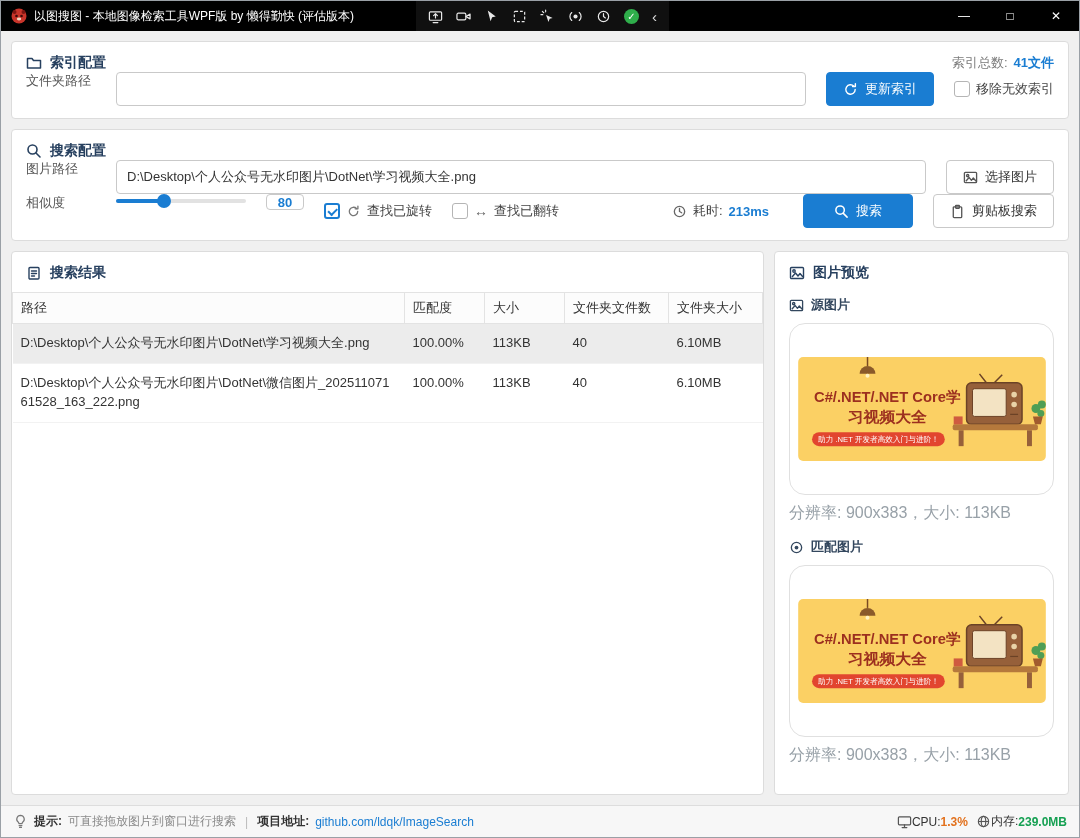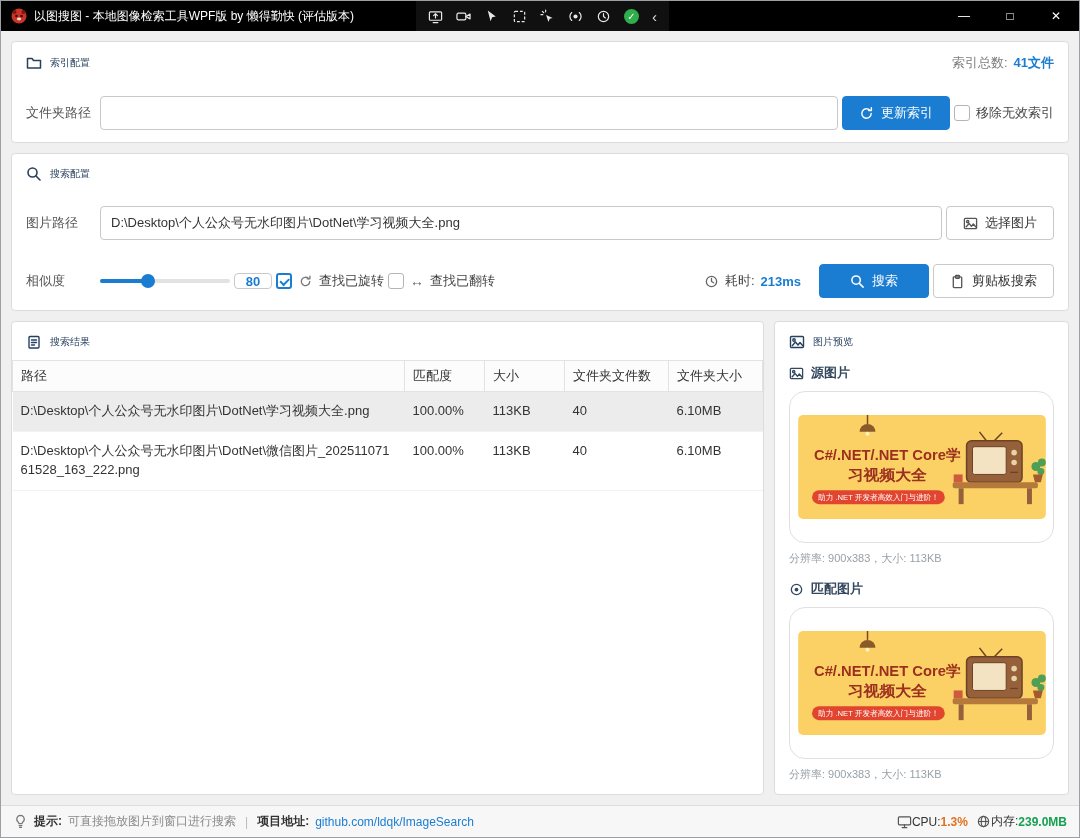--- a/index.html
+++ b/index.html
@@ -28,26 +28,26 @@
             display:flex;align-items:center;justify-content:center;font-weight:bold}
   .ct-chevron{font-size:15px;color:#ddd;line-height:1}
   .win-controls{margin-left:auto;display:flex;height:100%}
   .wc{width:46px;display:flex;align-items:center;justify-content:center;font-size:12px;color:#fff;cursor:pointer}
 
   
   .main{flex:1;padding:10px;display:flex;flex-direction:column;gap:10px;min-height:0}
   .panel{background:#fff;border:1px solid #dcdcdc;border-radius:4px;padding:12px 14px}
   .panel-head{display:flex;align-items:center;justify-content:space-between}
   .head-left{display:flex;align-items:center;gap:8px;color:var(--section-title)}
-  .panel-title{font-weight:normal;font-size:10px;color:var(--section-title)}
+  .panel-title{font-weight:bold;font-size:14px;color:var(--section-title)}
   .head-right{display:flex;align-items:center;gap:6px;font-size:13px}
   .muted{color:#7a7a7a}
   .accent-bold{color:var(--accent);font-weight:bold}
 
-  .form-row{display:flex;align-items:center;margin-top:24px;gap:4px}
+  .form-row{display:flex;margin-top:0;gap:20px}
   .lbl{color:#555;width:70px;flex:0 0 auto}
   .txt{height:34px;border:1px solid #c9c9c9;border-radius:4px;padding:0 10px;font-size:13px;color:#333;
        background:#fff;outline:none;font-family:inherit}
   .grow{flex:1;min-width:0}
   .btn{height:34px;padding:0 16px;background:#fff;border:1px solid #c9c9c9;border-radius:4px;color:#333;
        font-size:13px;display:inline-flex;align-items:center;gap:7px;cursor:pointer;font-family:inherit;flex:0 0 auto;white-space:nowrap}
   .btn.primary{background:var(--accent);border-color:var(--accent);color:#fff}
 
   .check-group{display:inline-flex;align-items:center;gap:6px;flex:0 0 auto;color:#444;cursor:pointer}
   .cb{width:16px;height:16px;border:1px solid #b5b5b5;border-radius:3px;background:#fff;position:relative;flex:0 0 auto}
@@ -70,21 +70,21 @@
   .results .panel-head{padding:12px 14px 10px}
   table.grid{width:100%;border-collapse:collapse;font-size:13px;table-layout:fixed}
   .grid th{text-align:left;font-weight:normal;color:#333;padding:6px 8px;border:1px solid #e3e3e3;background:#fcfcfc;cursor:pointer}
   .grid td{padding:10px 8px;vertical-align:top;color:#333;border-bottom:1px solid #f2f2f2;word-break:break-all;line-height:1.45}
   tr.selected{background:var(--selected-row)}
 
   .preview{flex:0 0 295px;width:295px;display:flex;flex-direction:column;overflow:hidden}
   .preview-sub{display:flex;align-items:center;gap:7px;margin:14px 0 9px;color:#33475e;font-weight:bold}
   .preview-box{border:1px solid #e0e0e0;border-radius:16px;height:172px;display:flex;align-items:center;justify-content:center}
   .banner{width:248px;height:104px;display:block}
-  .preview-info{color:#98a1a8;font-size:11px;margin-top:8px}
+  .preview-info{color:#98a1a8;font-size:16px;margin-top:8px}
 
   
   .statusbar{flex:0 0 32px;background:#f7f7f7;border-top:1px solid #ddd;display:flex;align-items:center;
              padding:0 12px;font-size:12px;gap:6px}
   .sb-strong{color:#333;font-weight:bold}
   .sb-muted{color:#8a8a8a}
   .sb-sep{color:#bbb;margin:0 3px}
   .sb-link{color:var(--accent);text-decoration:none;cursor:pointer}
   .sb-right{margin-left:auto;display:flex;align-items:center;}
   .cpu-val{color:var(--cpu-value);font-weight:bold}

